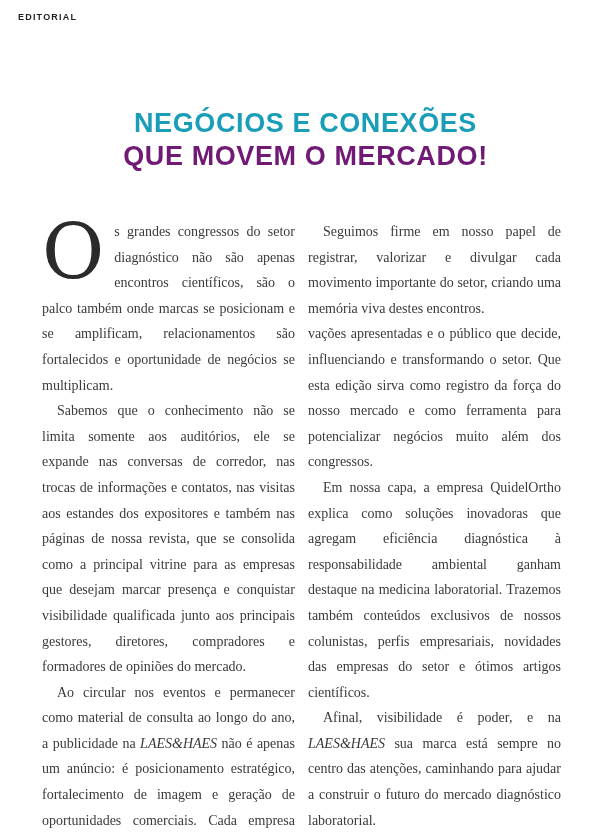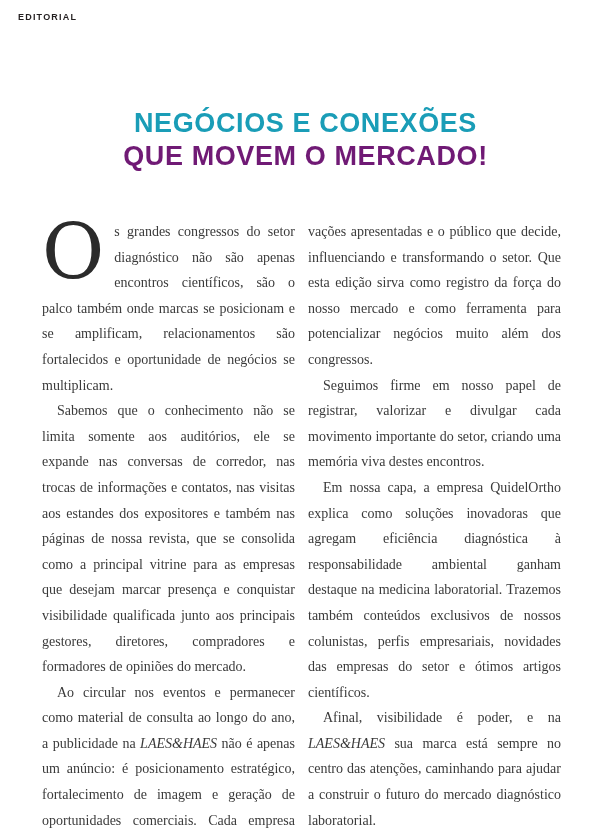--- a/index.html
+++ b/index.html
@@ -90,22 +90,22 @@
   <div class="body-cols">
 
     <div class="col">
       <p class="para noindent"><span class="dropcap">O</span><span><span>s grandes congressos do setor diagnóstico não são apenas encontros científicos, são o palco também onde marcas se posicionam e se amplificam, relacionamentos são fortalecidos e oportunidade de negócios se multiplicam.</span></span></p>
       <p class="para"><span>Sabemos que o conhecimento não se limita somente aos auditórios, ele se expande nas conversas de corredor, nas trocas de informações e contatos, nas visitas aos estandes dos expositores e também nas páginas de nossa revista, que se consolida como a principal vitrine para as empresas que desejam marcar presença e conquistar visibilidade qualificada junto aos principais gestores, diretores, compradores e formadores de opiniões do mercado.</span></p>
       <p class="para"><span>Ao circular nos eventos e permanecer como material de consulta ao longo do ano, a publicidade na </span><span class="it">LAES&amp;HAES</span><span> não é apenas um anúncio: é posicionamento estratégico, fortalecimento de imagem e geração de oportunidades comerciais. Cada empresa presente em nossas edições, além de estar divulgando seus produtos e serviços, está investindo em </span></p>
 
     </div>
 
     <div class="col">
+      <p class="para"><span>Seguimos firme em nosso papel de registrar, valorizar e divulgar cada movimento importante do setor, criando uma memória viva destes encontros.</span></p>
       <p class="para noindent"><span>vações apresentadas e o público que decide, influenciando e transformando o setor. Que esta edição sirva como registro da força do nosso mercado e como ferramenta para potencializar negócios muito além dos congressos.</span></p>
-      <p class="para"><span>Seguimos firme em nosso papel de registrar, valorizar e divulgar cada movimento importante do setor, criando uma memória viva destes encontros.</span></p>
       <p class="para"><span>Em nossa capa, a empresa QuidelOrtho explica como soluções inovadoras que agregam eficiência diagnóstica à responsabilidade ambiental ganham destaque na medicina laboratorial. Trazemos também conteúdos exclusivos de nossos colunistas, perfis empresariais, novidades das empresas do setor e ótimos artigos científicos.</span></p>
       <p class="para"><span>Afinal, visibilidade é poder, e na </span><span class="it">LAES&amp;HAES</span><span> sua marca está sempre no centro das atenções, caminhando para ajudar a construir o futuro do mercado diagnóstico laboratorial.</span></p>
       <p class="para"></p>
 
     </div>
 
   </div>
 </div>
 
 </body></html>

